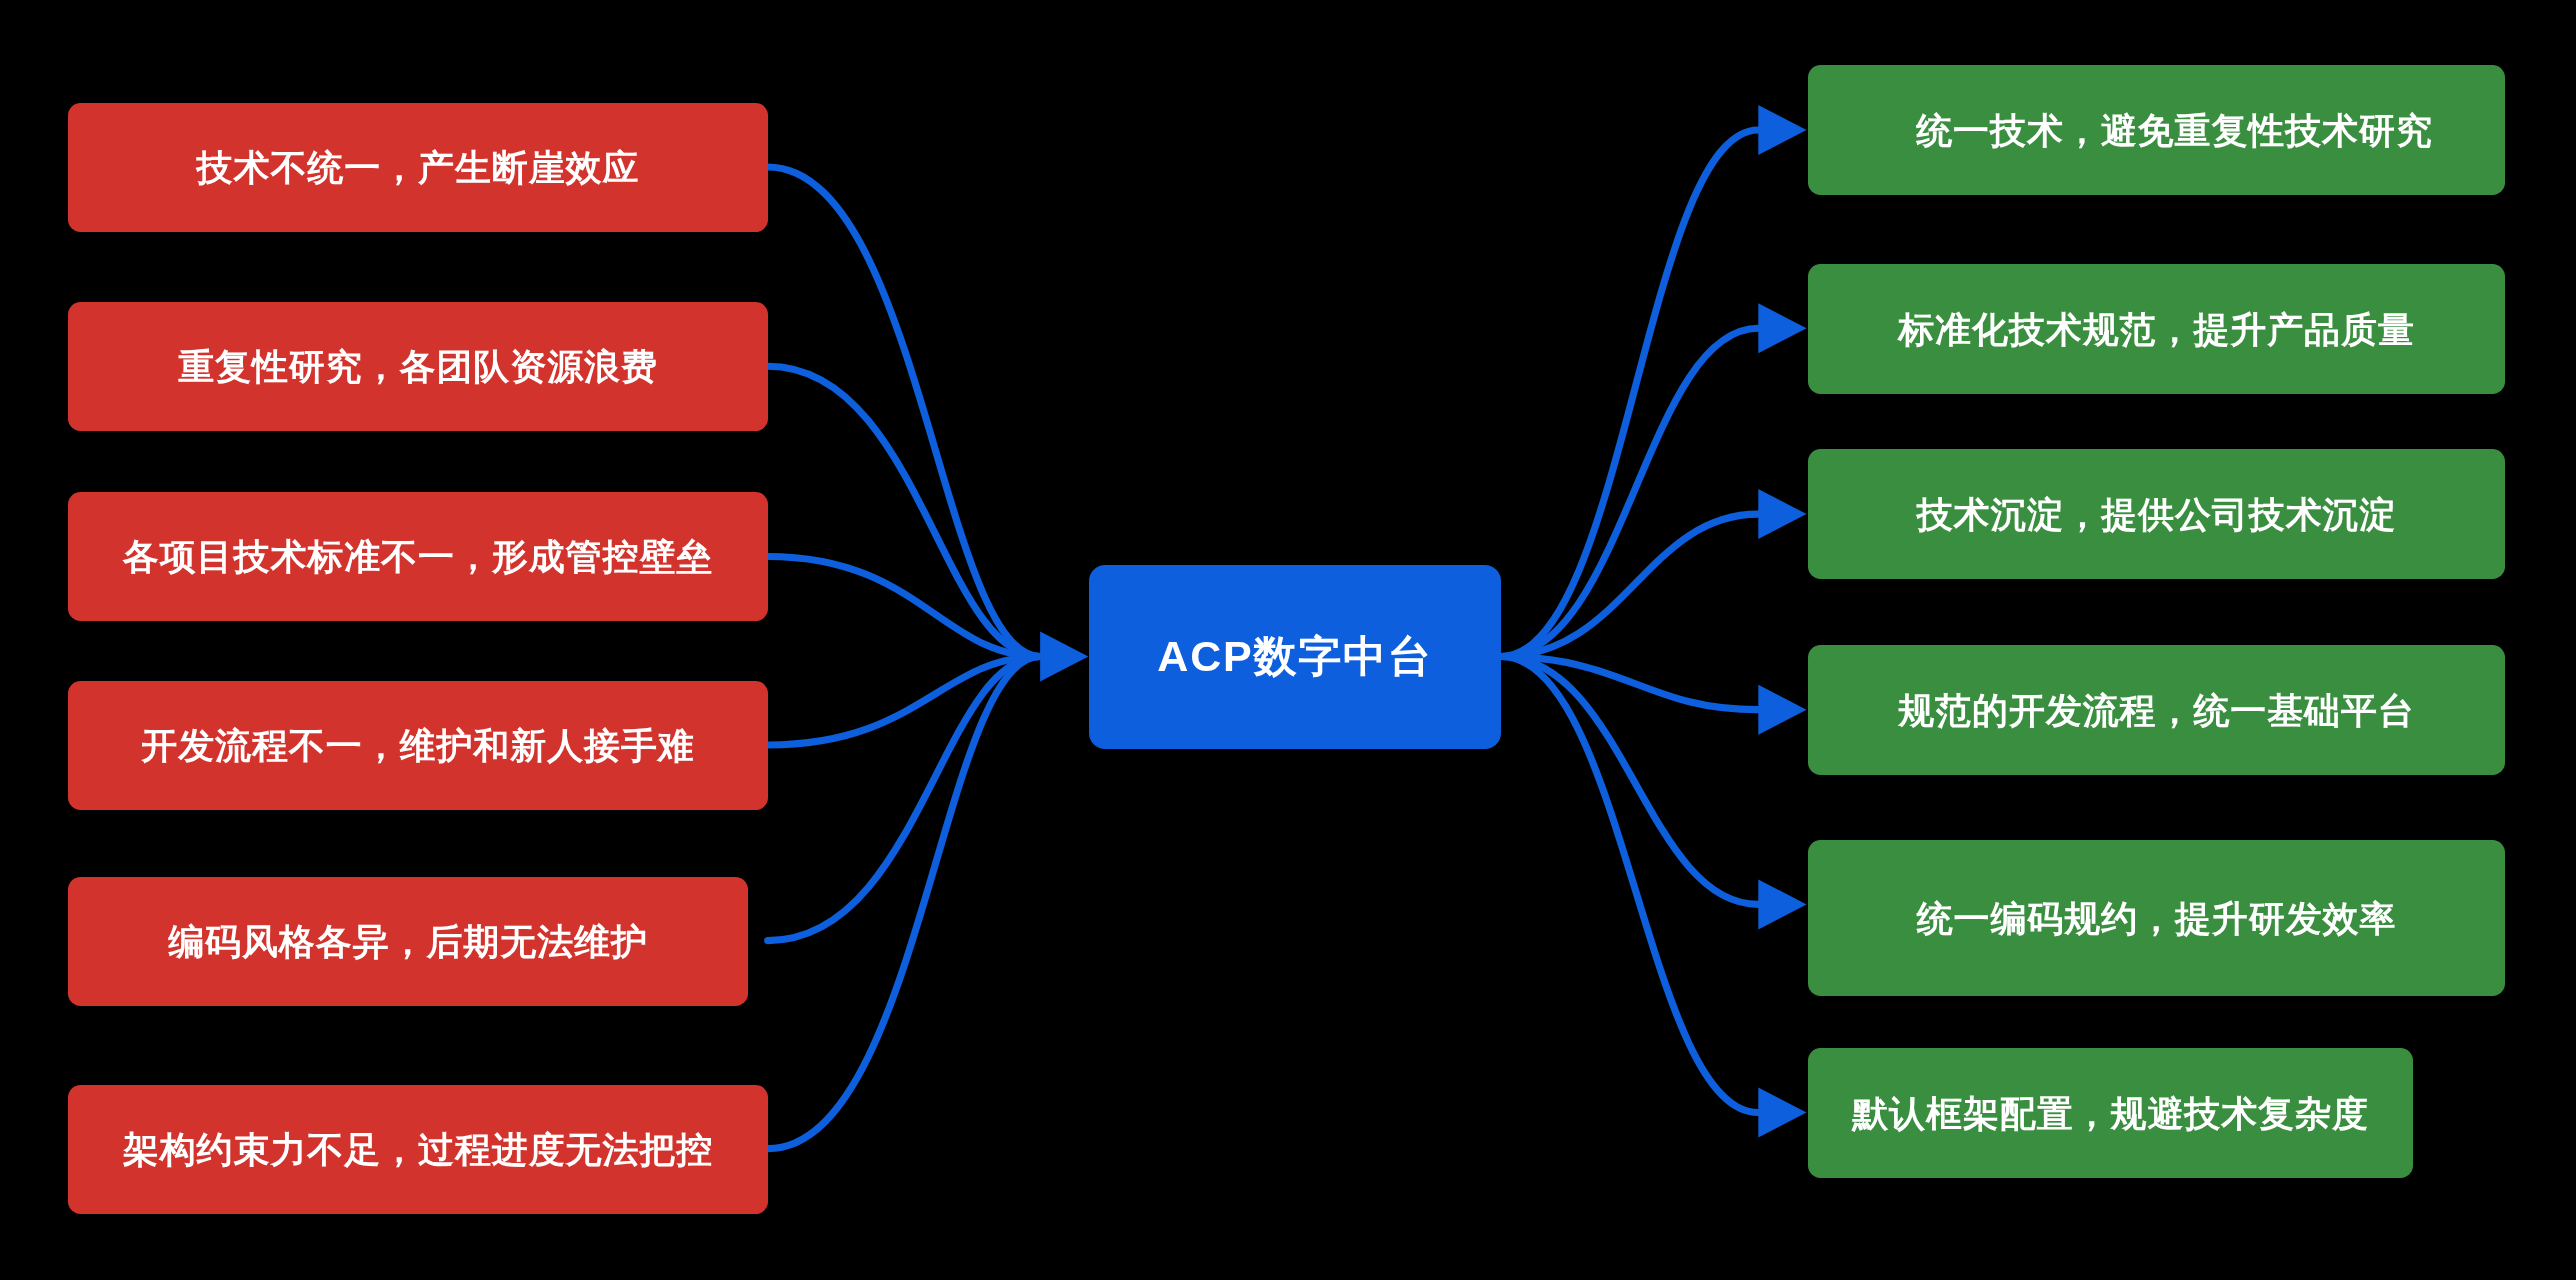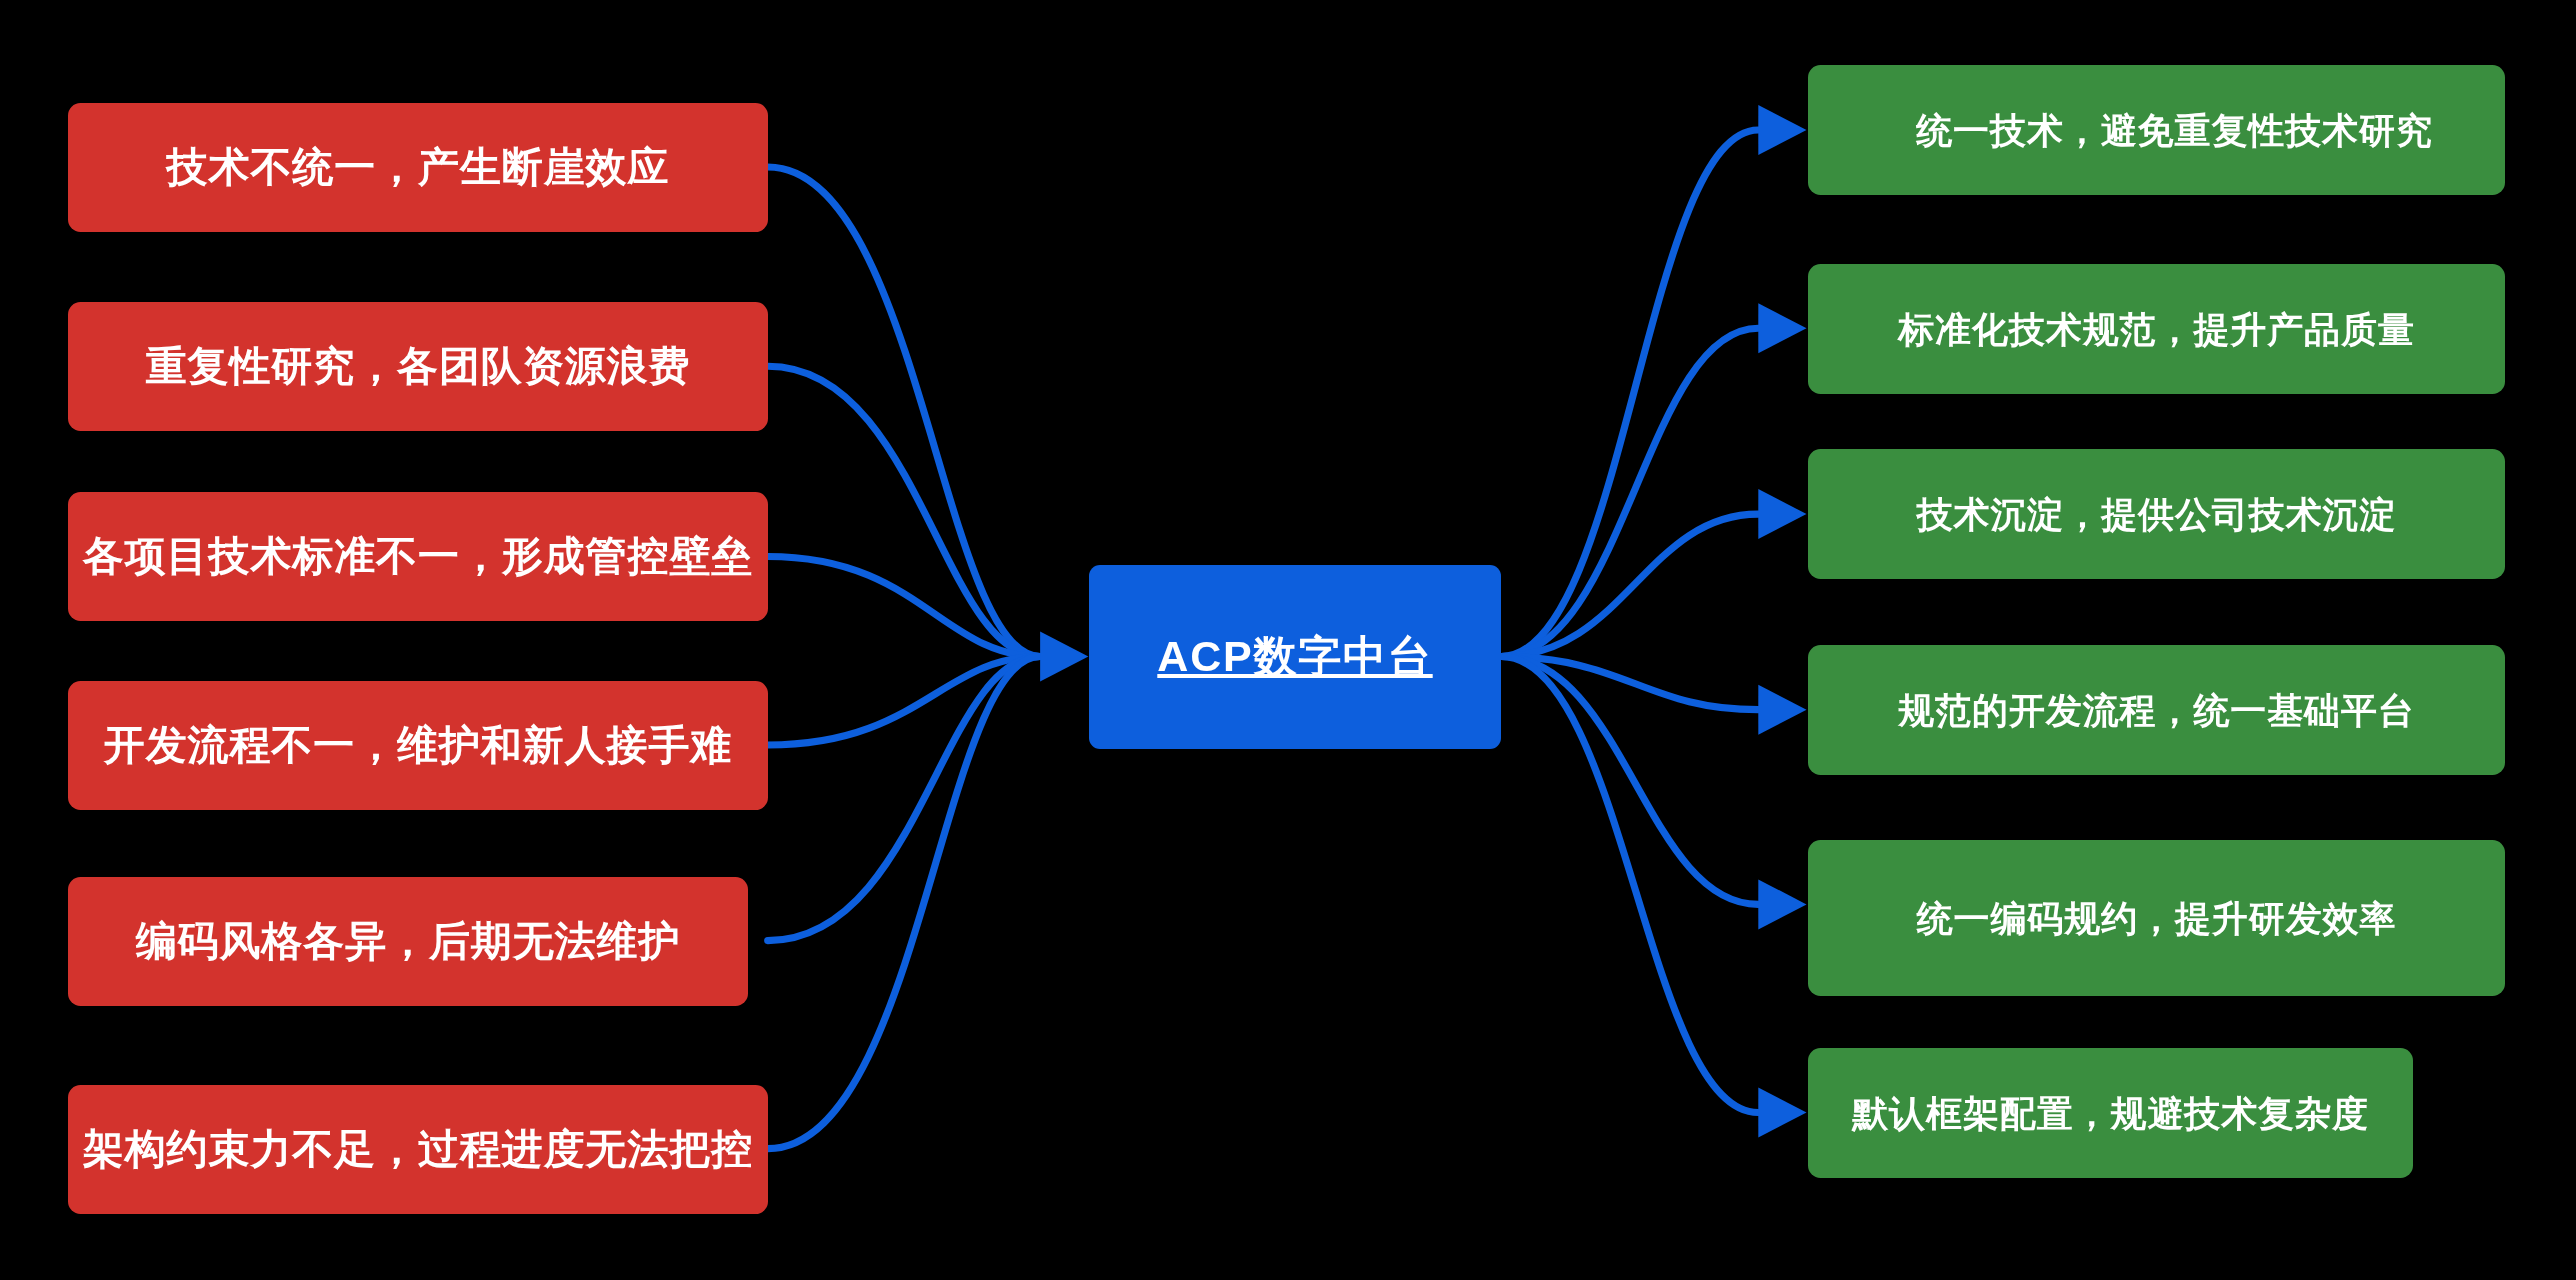--- a/index.html
+++ b/index.html
@@ -30,32 +30,31 @@
     text-align: center;
     box-sizing: border-box;
     color: var(--text, #fff);
     font-weight: bold;
     border-radius: 12.5px;
     line-height: 1.25;
     letter-spacing: 0.9px;
   }
   .node.problem {
     background: var(--problem, #d3332d);
-    font-size: 41px;
+    font-size: 36px;
   }
   .node.benefit {
     background: var(--benefit, #3a8e3f);
     font-size: 36px;
   }
   .node.center {
     background: var(--center, #0d5fdd);
     font-size: 43px;
-    border-radius: 11px;
+    border-radius: 16px;
     letter-spacing: 1.8px;
-    text-decoration: underline;
   }
   .connector-path {
     fill: none;
     stroke: var(--connector, #0d5fdd);
     stroke-width: 8;
     stroke-linecap: round;
   }
   .arrowhead {
     fill: var(--connector, #0d5fdd);
     stroke: none;

